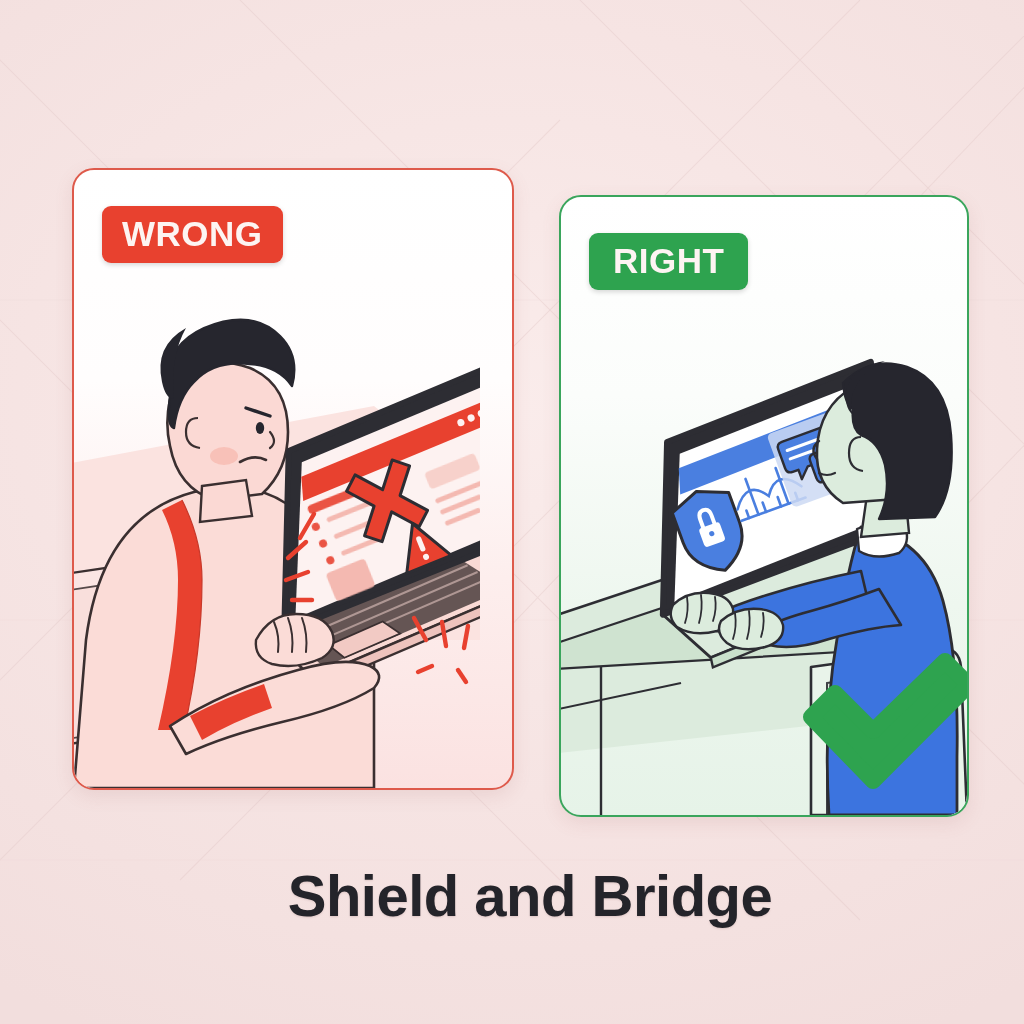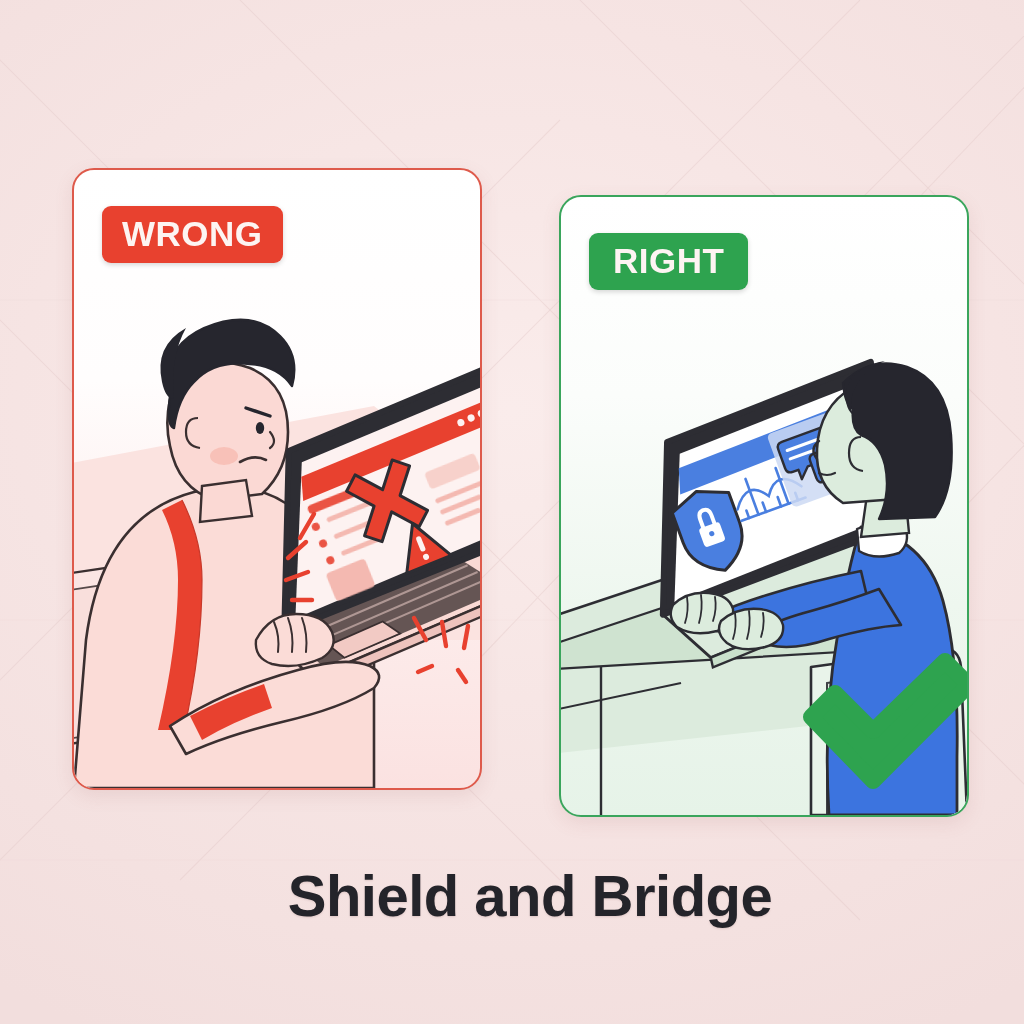--- a/index.html
+++ b/index.html
@@ -38,20 +38,21 @@
     box-shadow: 0 6px 18px rgba(160, 90, 90, 0.13);
   }
 
   #panel-wrong {
     left: 72px;
     top: 168px;
     width: 406px;
     height: 618px;
     border: 2px solid #de5a4b;
     background: linear-gradient(to bottom, #ffffff 0%, #fffdfd 34%, #fdeeed 66%, #fbe2e1 100%);
+    padding-left: 32px;
   }
 
   #panel-right {
     left: 559px;
     top: 168px;
     width: 406px;
     height: 618px;
     border: 2px solid #3aa55c;
     background: linear-gradient(to bottom, #ffffff 0%, #fbfdfb 32%, #eef7ef 66%, #e6f3e8 100%);
     margin-top: 27px;

